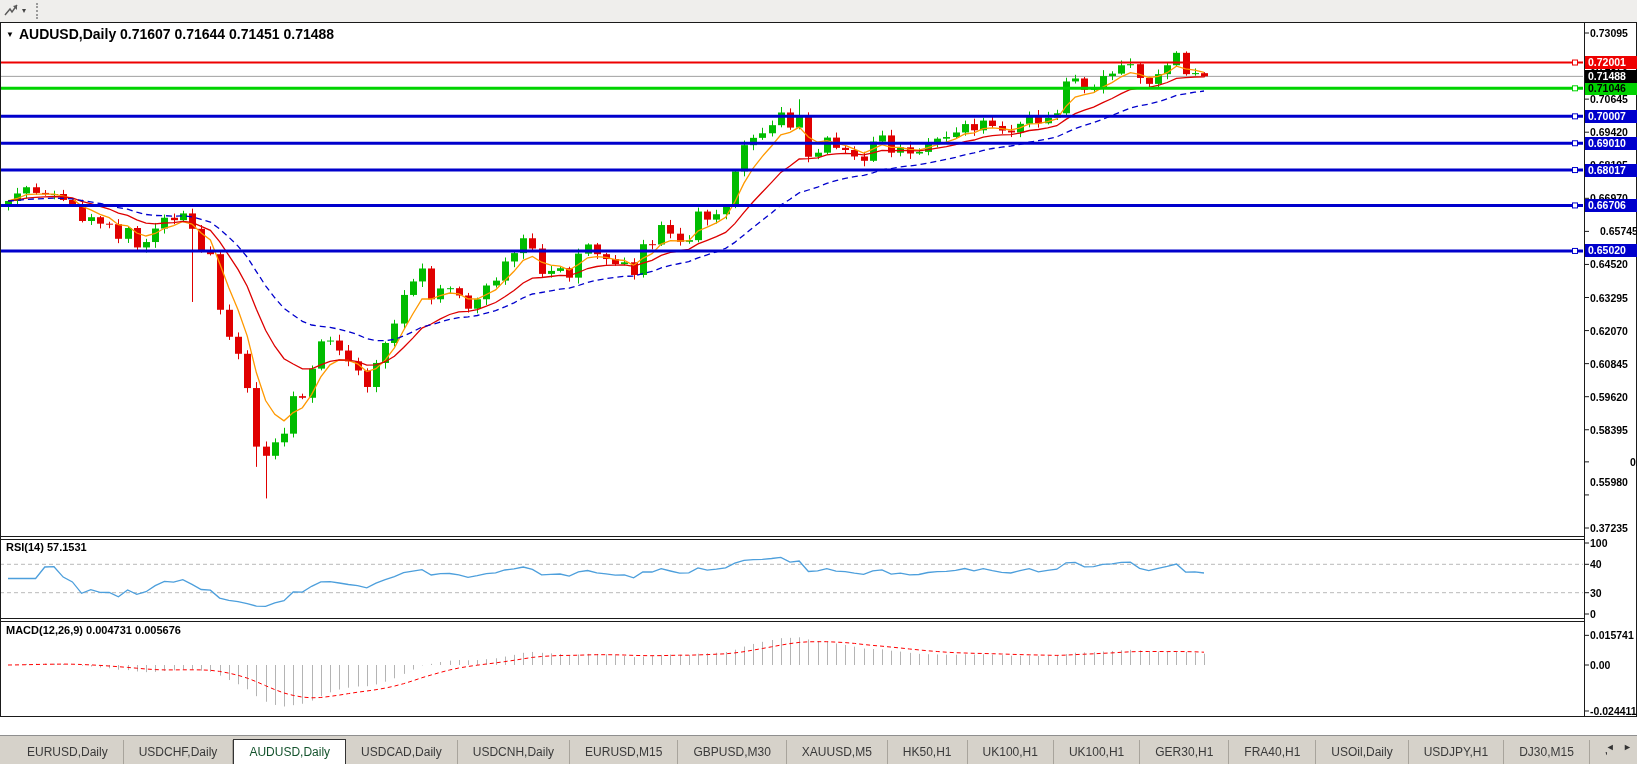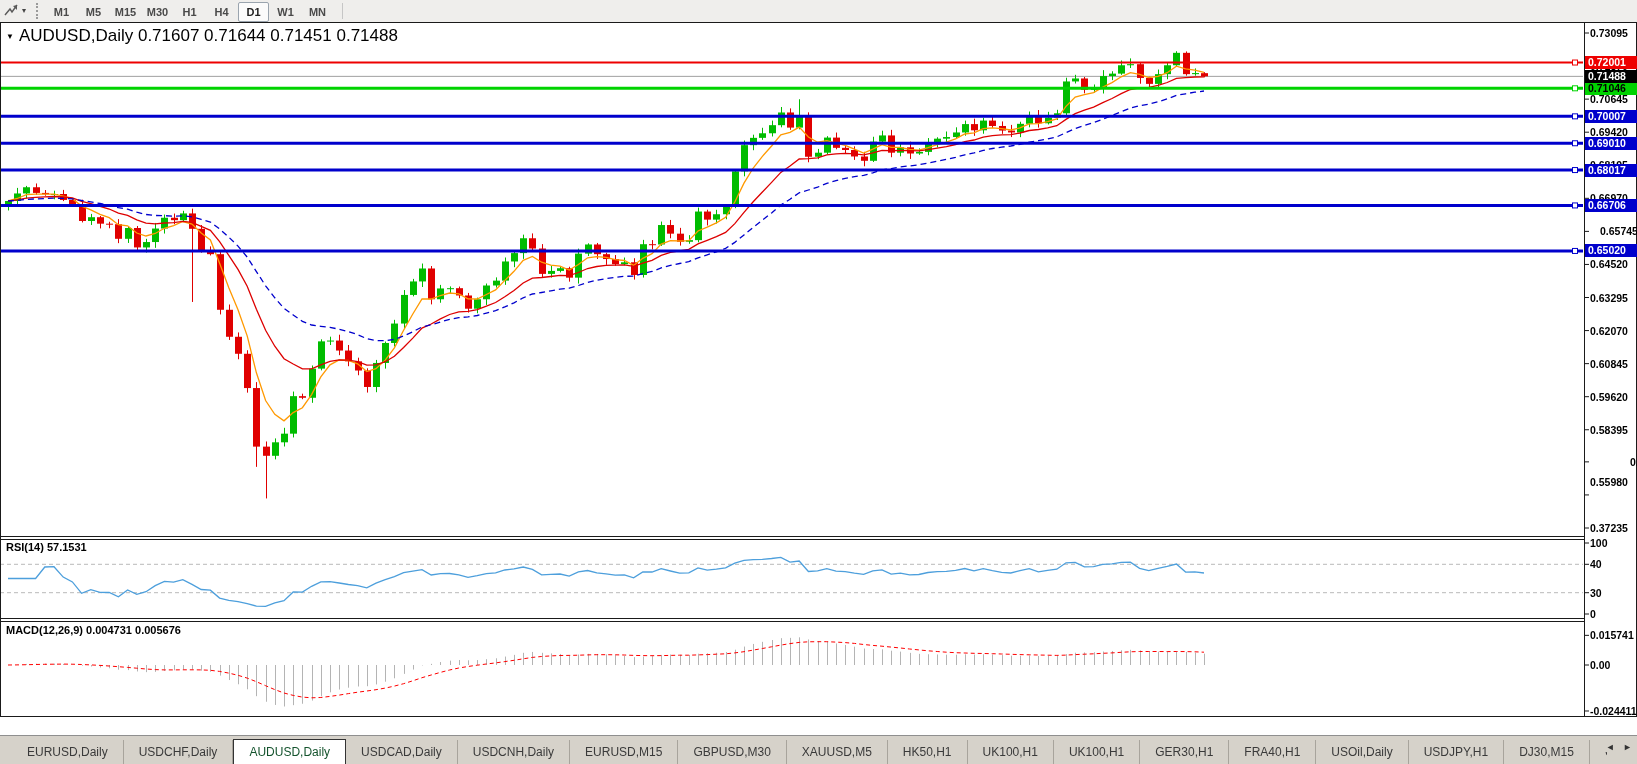--- a/index.html
+++ b/index.html
@@ -12,21 +12,21 @@
   #grip{position:absolute;left:36px;top:3px;height:16px;width:3px;border-left:2px dotted #9a9a9a;}
   #tfbtns{position:absolute;left:46px;top:2px;height:18px;display:flex;}
   .tfb{width:29px;height:18px;line-height:18px;text-align:center;font-size:11px;font-weight:700;color:#4a4a4a;margin-right:1px;border:1px solid transparent;}
   .tfb.active{background:#fbfbfb;border:1px solid #9aa4ae;border-radius:2px;color:#222;}
   .tfsep{height:16px;margin:1px 0 0 8px;border-left:1px solid #c6c6c6;}
   
   #chartwin{position:absolute;left:0;top:22px;width:1637px;height:695px;background:#fff;}
   #cv{position:absolute;left:0;top:0;}
   #chart-title-row{position:absolute;left:6px;top:4px;display:flex;align-items:center;}
   #chart-title-row .tri{font-size:8px;margin-right:5px;color:#000;}
-  #chart-title{font-size:17px;font-weight:400;color:#000;white-space:nowrap;}
+  #chart-title{font-size:14px;font-weight:700;color:#000;white-space:nowrap;}
   .pane-title{position:absolute;left:6px;font-size:11px;font-weight:700;color:#000;white-space:nowrap;}
   .tick-label{position:absolute;left:1590px;height:12px;line-height:12px;font-size:10.5px;font-weight:700;color:#000;}
   .badge{position:absolute;left:1585px;width:51px;height:13px;line-height:13px;font-size:10.5px;font-weight:700;padding-left:3px;}
   
   #datebar{position:absolute;left:0;top:739px;width:1637px;height:17px;background:#fff;}
   .dlabel{position:absolute;top:1px;font-size:10.5px;font-weight:700;color:#000;white-space:nowrap;}
   
   #tabbar{position:absolute;left:0;top:735px;width:1637px;height:29px;background:#d6d2ca;border-top:1px solid #8f8f8f;}
   #tabstrip{position:absolute;left:12px;top:3px;height:26px;white-space:nowrap;overflow:hidden;width:1595px;}
   .tab{display:inline-block;height:24px;line-height:24px;padding:0 15px;font-size:12px;color:#3a3a3a;border-right:1px solid #a8a49c;background:transparent;}
@@ -40,32 +40,20 @@
 
   <div id="toolbar">
     <div id="tool-btn">
       <svg width="17" height="17" viewBox="0 0 17 17">
         <path d="M2 13 L7 7 L9 10 L14 3" fill="none" stroke="#5a5a5a" stroke-width="1.4"></path>
         <path d="M14 3 L14 8 L10 4 Z" fill="#5a5a5a"></path>
       </svg>
       <span class="caret">▾</span>
     </div>
     <div id="grip"></div>
-    <div id="tfbtns">
-        <div class="tfb">M1</div>
-        <div class="tfb">M5</div>
-        <div class="tfb">M15</div>
-        <div class="tfb">M30</div>
-        <div class="tfb">H1</div>
-        <div class="tfb">H4</div>
-        <div class="tfb active">D1</div>
-        <div class="tfb">W1</div>
-        <div class="tfb">MN</div>
-        <div class="tfsep"></div>
-      </div>
   </div>
 
   <div id="chartwin">
     <svg id="cv" width="1637" height="695">
         <defs>
           <clipPath id="clipMain">
             <rect x="1" y="1" width="1582" height="512"></rect>
           </clipPath>
           <clipPath id="clipRsi">
             <rect x="1" y="518" width="1582" height="78"></rect>

